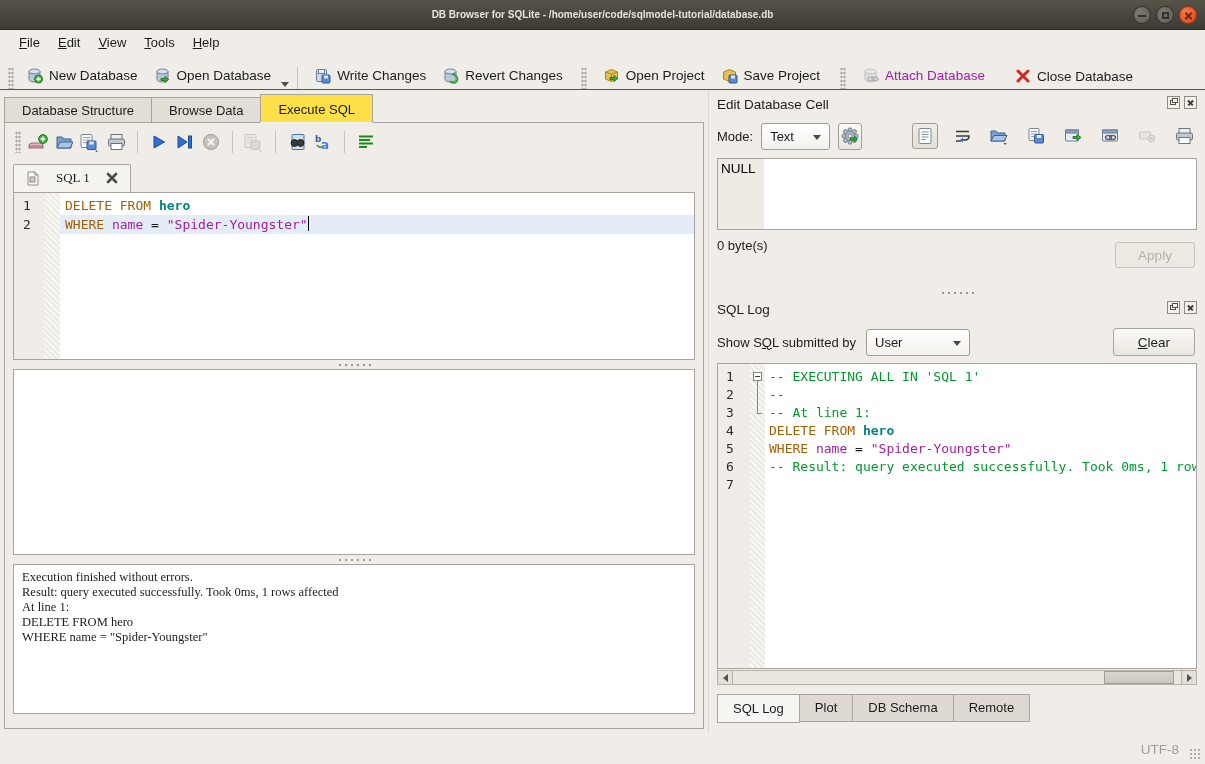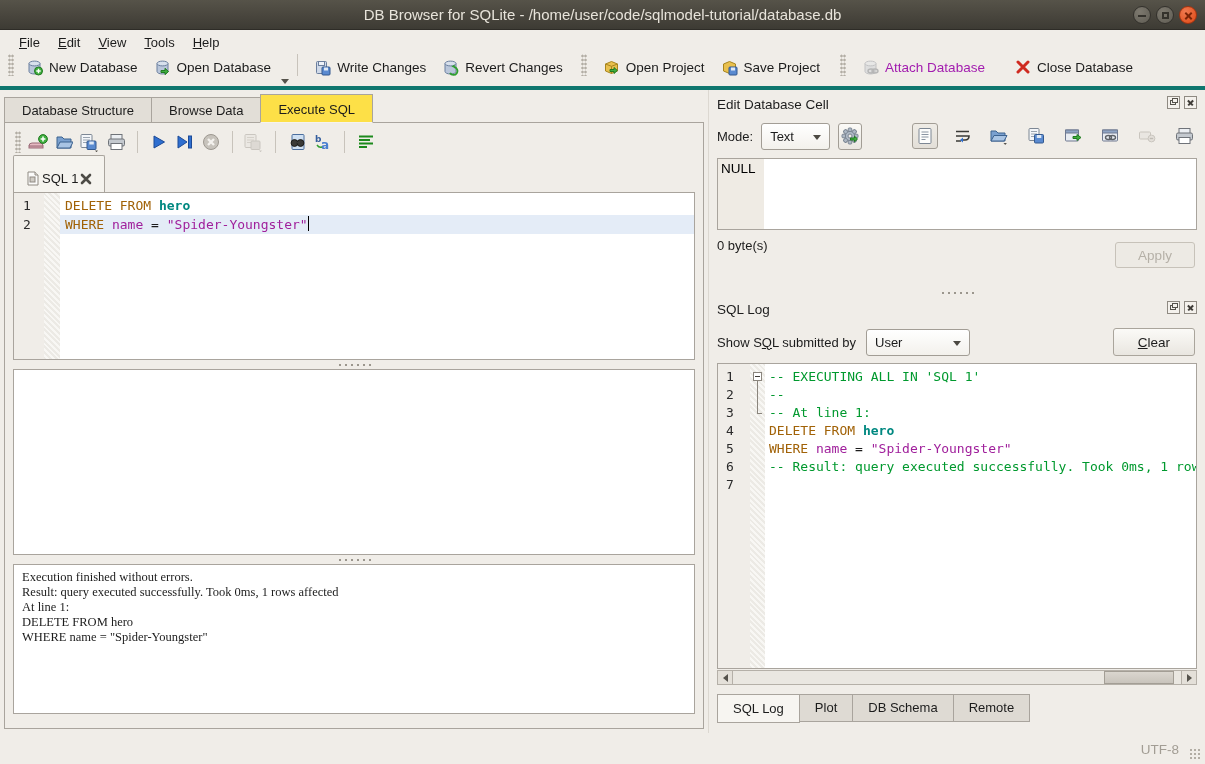--- a/index.html
+++ b/index.html
@@ -9,39 +9,39 @@
     background:#f0ede8; font-family:"Liberation Sans",sans-serif;
     font-size:13px; color:#1c1c1c;
   }
   
   .titlebar {
     position:absolute; top:0; left:0; right:0; height:30px;
     background:linear-gradient(#565349,#47443c 60%,#3d3b34);
     border-bottom:1px solid #2e2c27;
     display:flex; align-items:center; justify-content:center;
   }
-  .titlebar .title { color:#e7e3da; font-weight:normal; font-size:15px; }
+  .titlebar .title { color:#e7e3da; font-weight:bold; font-size:10px; }
   .win-controls { position:absolute; right:8px; top:6px; display:flex; gap:5px; }
   .wbtn { width:18px; height:18px; border-radius:50%; background:#6b6必0;
           position:relative; }
   .wbtn.min,.wbtn.max { background:radial-gradient(circle at 35% 30%, #7d796f, #5f5c53); border:1px solid #33312c; }
   .wbtn.close { background:radial-gradient(circle at 35% 30%, #f07a50, #dd4814); border:1px solid #a33310; }
   .wbtn .minus { position:absolute; left:4px; right:4px; top:8px; height:2px; background:#34322c; }
   .wbtn .square { position:absolute; left:5px; top:5px; width:7px; height:7px; border:2px solid #34322c; }
   .wbtn .x1,.wbtn .x2 { position:absolute; left:4px; top:8px; width:9px; height:2px; background:#7c2406; }
   .wbtn .x1 { transform:rotate(45deg);} .wbtn .x2{ transform:rotate(-45deg);}
   
   .menubar { position:absolute; top:30px; left:0; right:0; height:24px;
     display:flex; align-items:center; padding-left:10px; background:#f0ede8; }
   .menu-item { padding:3px 9px; cursor:default; }
   .menu-item u { text-decoration:underline; }
   
   .toolbar { position:absolute; top:54px; left:0; right:0; height:36px;
-    display:flex; align-items:flex-start; padding-left:4px;
-    border-bottom:4px solid #0f766e; background:#f0ede8; }
+    display:flex; align-items:flex-end; padding-left:4px;
+    border-bottom:1px solid #0f766e; background:#f0ede8; }
   .grip { width:6px; height:22px; margin:0 4px;
     background-image:radial-gradient(#b2ada4 1px, transparent 1.2px);
     background-size:3px 4px; }
   .tsep { width:1px; height:22px; background:#c8c3bb; margin:0 8px; }
   .tbtn { display:flex; align-items:center; gap:6px; padding:5px 8px; border-radius:3px; }
   .tbtn span { font-size:13.5px; }
   .tbtn.disabled span { color:#a21caf; }
   .caret-down { width:0; height:0; border-left:4px solid transparent;
     border-right:4px solid transparent; border-top:5px solid #55524b;
     margin-left:2px; align-self:flex-end; margin-bottom:2px;}
@@ -49,22 +49,22 @@
   .left-area { position:absolute; top:90px; left:0; width:708px; bottom:31px; }
   .main-tabs { position:absolute; top:4px; left:4px; display:flex; align-items:flex-end; height:29px; }
   .mtab { padding:5px 17px 6px; border:1px solid #a9a49d; background:#e2ded7;
     margin-right:-1px; height:26px; }
   .mtab.active { background:#fde047; height:29px; padding-top:7px; border-bottom:1px solid #f5f3ee; z-index:3; }
   .left-frame { position:absolute; top:32px; left:4px; right:4px; bottom:4px;
     border:1px solid #a9a49d; background:#f0ede8; }
   .sql-toolbar { height:38px; display:flex; align-items:center; padding-left:6px; }
   .itbtn { width:26px; height:26px; display:flex; align-items:center; justify-content:center; border-radius:3px; }
   .sqltab-row { height:31px; display:flex; align-items:flex-end; padding-left:8px; }
-  .sqltab { display:flex; align-items:center; gap:2px; border:1px solid #a9a49d; border-bottom:none;
-    background:#f5f3ee; padding:15px 12px 6px; border-radius:2px 2px 0 0; }
+  .sqltab { display:flex; align-items:center; gap:16px; border:1px solid #a9a49d; border-bottom:none;
+    background:#f5f3ee; padding:5px 12px 6px; border-radius:2px 2px 0 0;font-family:Liberation Serif, serif; }
   .editor { margin:0 8px; height:168px; border:1px solid #a9a49d; background:#fff;
     display:flex; position:relative; font-family:"DejaVu Sans Mono",monospace; font-size:13px; }
   .gutter { width:30px; background:#f0ede8; padding:3px 0 0 9px; color:#2b2b2b; line-height:19px; }
   .foldcol { width:16px; background:repeating-linear-gradient(45deg,#eceae5 0 2px,#f8f7f4 2px 4px); }
   .codecol { flex:1; padding-top:3px; overflow:hidden; }
   .cline { height:19px; line-height:19px; padding-left:5px; white-space:pre; }
   .cline.cur { background:#e4ecf7; }
   .caret { display:inline-block; width:1.5px; height:15px; background:#000; vertical-align:-2px; }
   .vsplit { height:9px; display:flex; align-items:center; justify-content:center; }
   .vsplit .dots { width:34px; height:4px;

